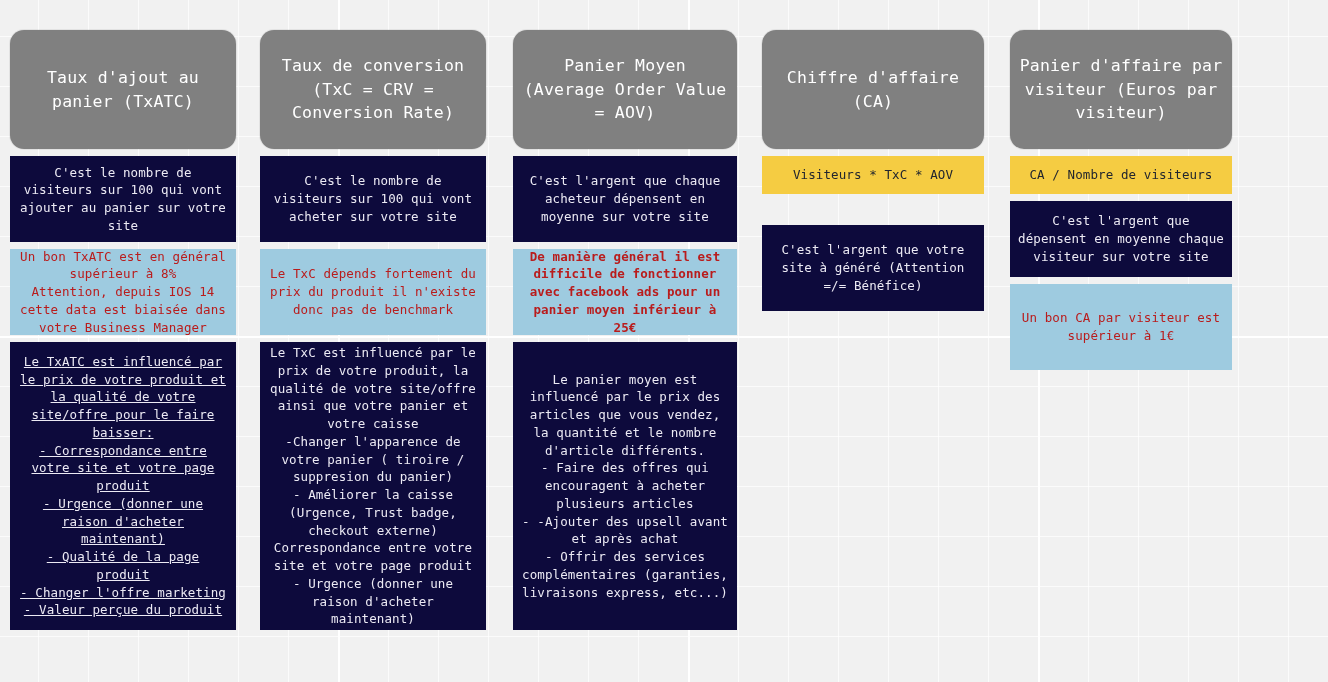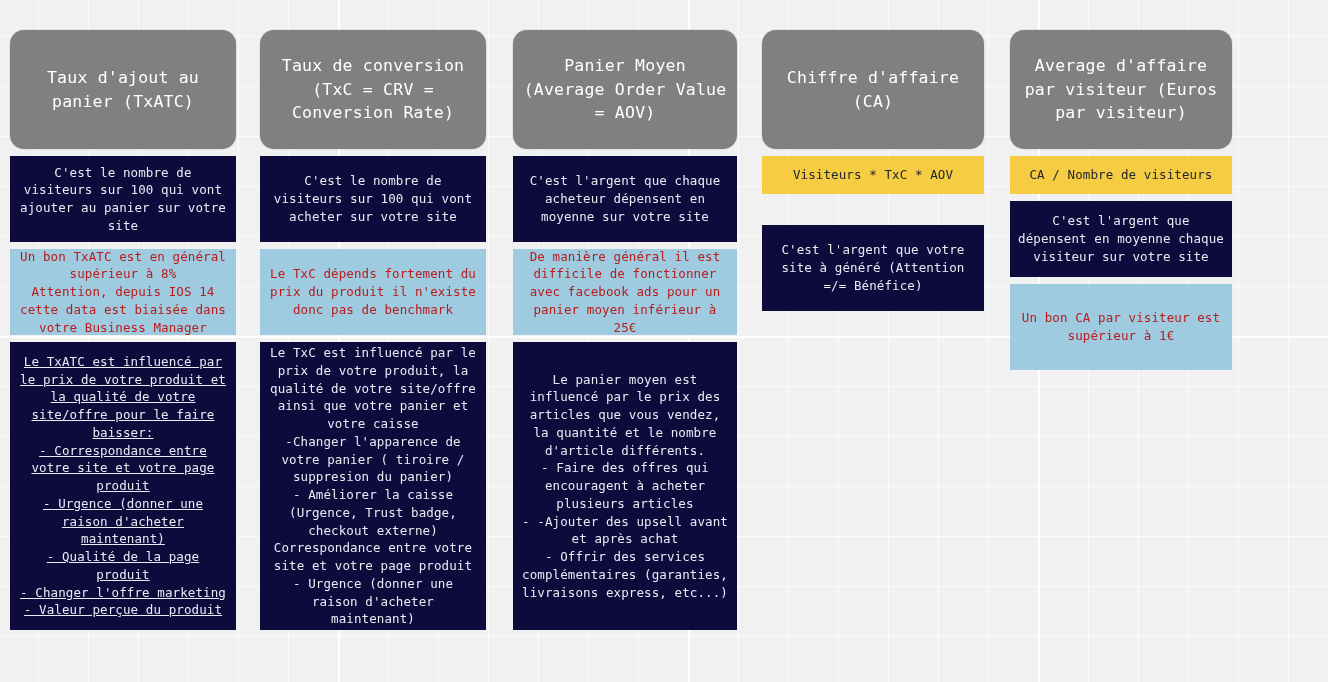--- a/index.html
+++ b/index.html
@@ -115,30 +115,30 @@
       <div class="card card-blue" style="height: 86px;">Le TxC dépends fortement du prix du produit il n'existe donc pas de benchmark</div>
       <div class="card card-navy" style="height: 288px;">Le TxC est influencé par le prix de votre produit, la qualité de votre site/offre ainsi que votre panier et votre caisse
 -Changer l'apparence de votre panier ( tiroire / suppresion du panier)
 - Améliorer la caisse (Urgence, Trust badge, checkout externe)
 Correspondance entre votre site et votre page produit
 - Urgence (donner une raison d'acheter maintenant)</div>
     </div>
     <div class="column" style="left: 513px; width: 224px;">
       <div class="card card-header" style="height: 119px;">Panier Moyen (Average Order Value = AOV)</div>
       <div class="card card-navy" style="height: 86px;">C'est l'argent que chaque acheteur dépensent en moyenne sur votre site</div>
-      <div class="card card-blue" style="height: 86px;">De manière général il est difficile de fonctionner avec facebook ads pour un panier moyen inférieur à 25€</div>
+      <div class="card card-blue" style="height: 86px; font-weight: bold;">De manière général il est difficile de fonctionner avec facebook ads pour un panier moyen inférieur à 25€</div>
       <div class="card card-navy" style="height: 288px;">Le panier moyen est influencé par le prix des articles que vous vendez, la quantité et le nombre d'article différents.
 - Faire des offres qui encouragent à acheter plusieurs articles
 - -Ajouter des upsell avant et après achat
 - Offrir des services complémentaires (garanties, livraisons express, etc...)</div>
     </div>
     <div class="column" style="left: 762px; width: 222px; align-items: flex-end;">
       <div class="card card-header" style="height: 119px;">Chiffre d'affaire (CA)</div>
       <div class="card card-yellow" style="height: 38px;">Visiteurs * TxC * AOV</div>
       <div class="card card-navy" style="height: 86px; margin-top: 24px;">C'est l'argent que votre site à généré (Attention =/= Bénéfice)</div>
     </div>
     <div class="column" style="left: 1010px; width: 222px;">
-      <div class="card card-header" style="height: 119px;">Average d'affaire par visiteur (Euros par visiteur)</div>
+      <div class="card card-header" style="height: 119px;">Panier d'affaire par visiteur (Euros par visiteur)</div>
       <div class="card card-yellow" style="height: 38px;">CA / Nombre de visiteurs</div>
       <div class="card card-navy" style="height: 76px;">C'est l'argent que dépensent en moyenne chaque visiteur sur votre site</div>
       <div class="card card-blue" style="height: 86px;">Un bon CA par visiteur est supérieur à 1€</div>
     </div>
   </div>
 
 </body></html>

